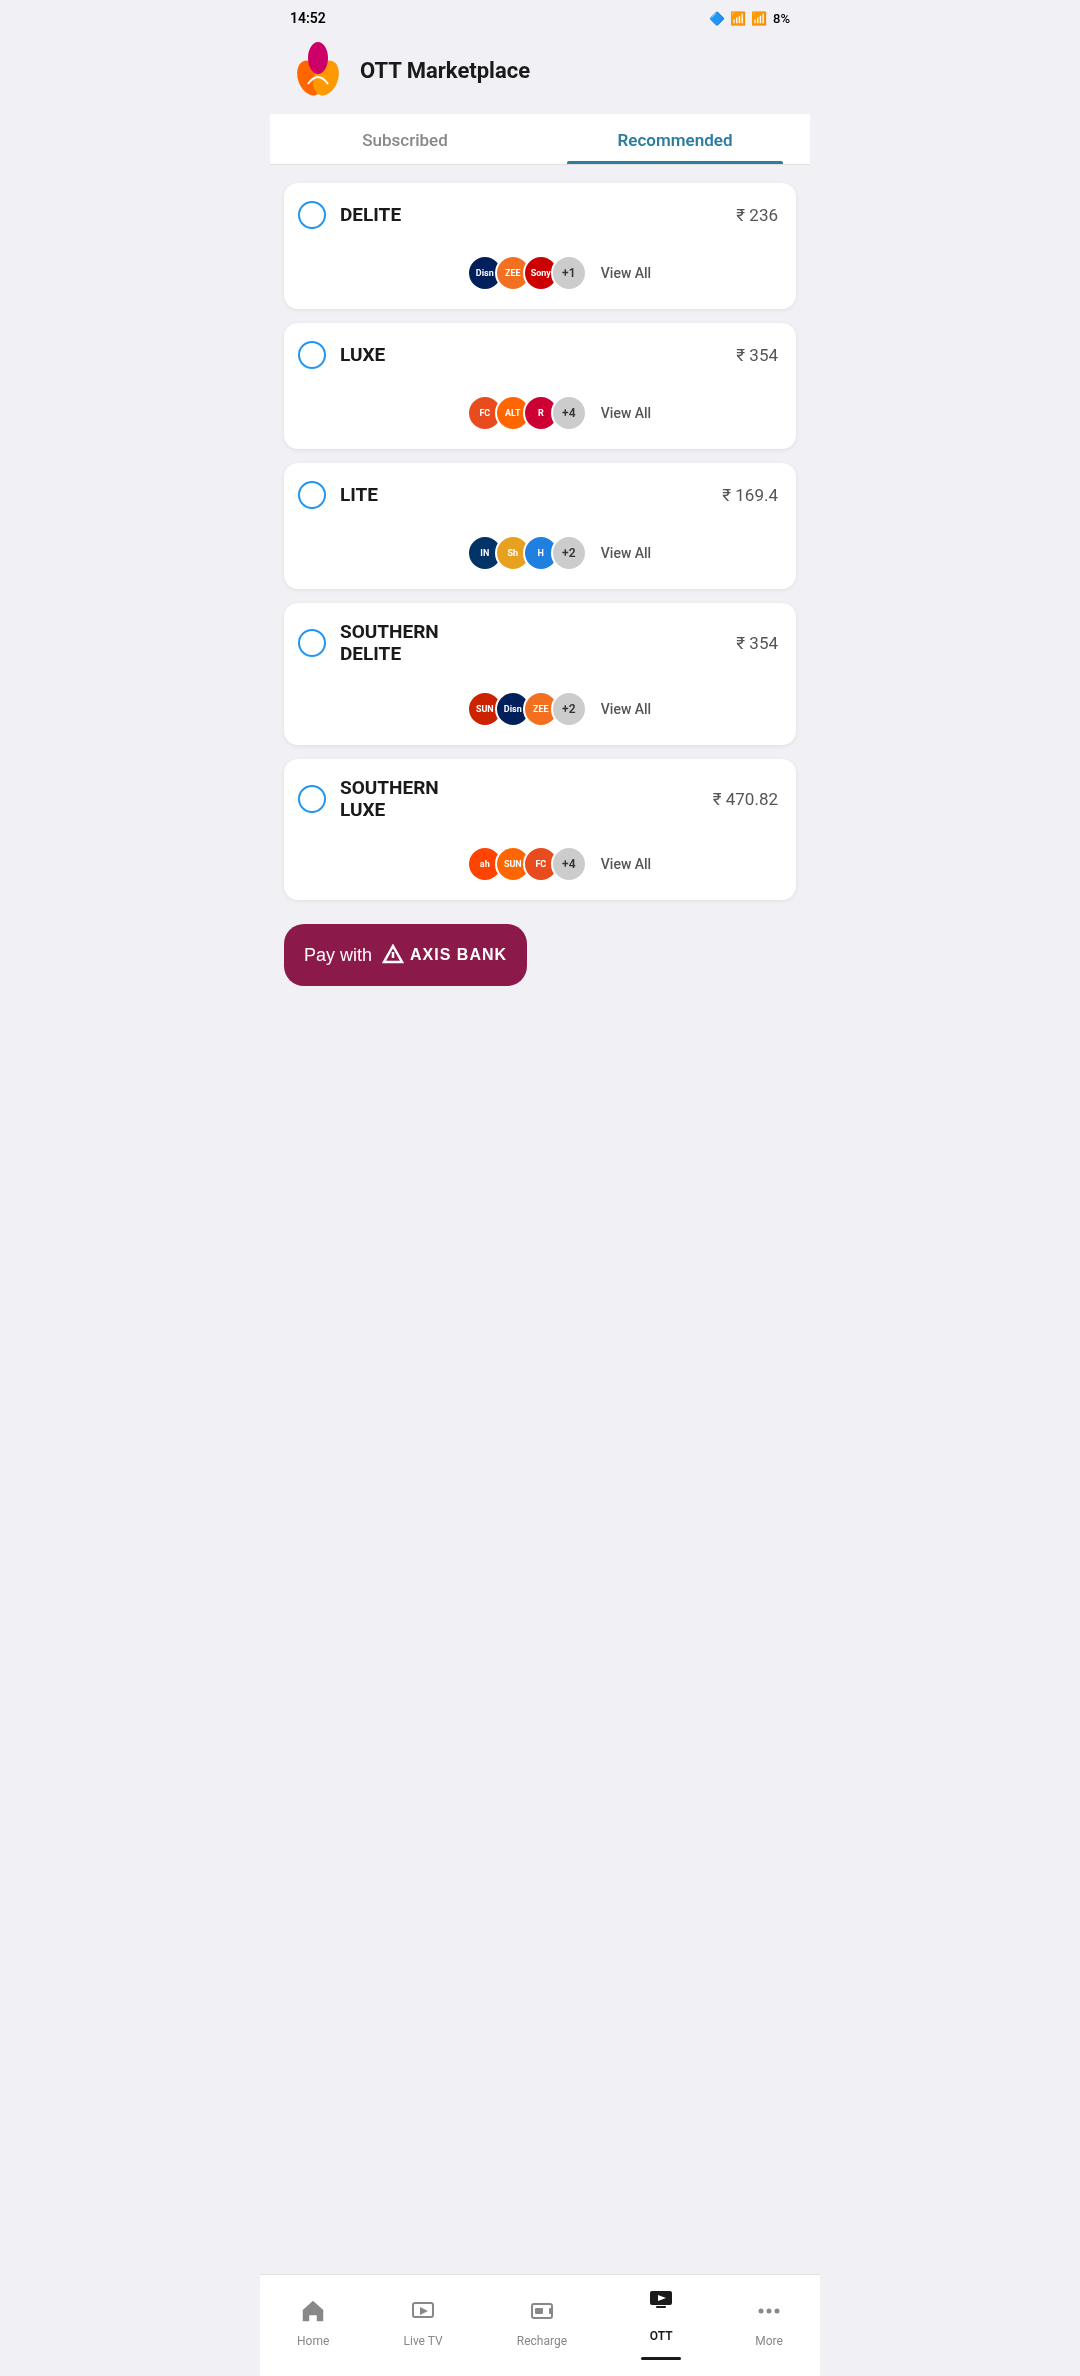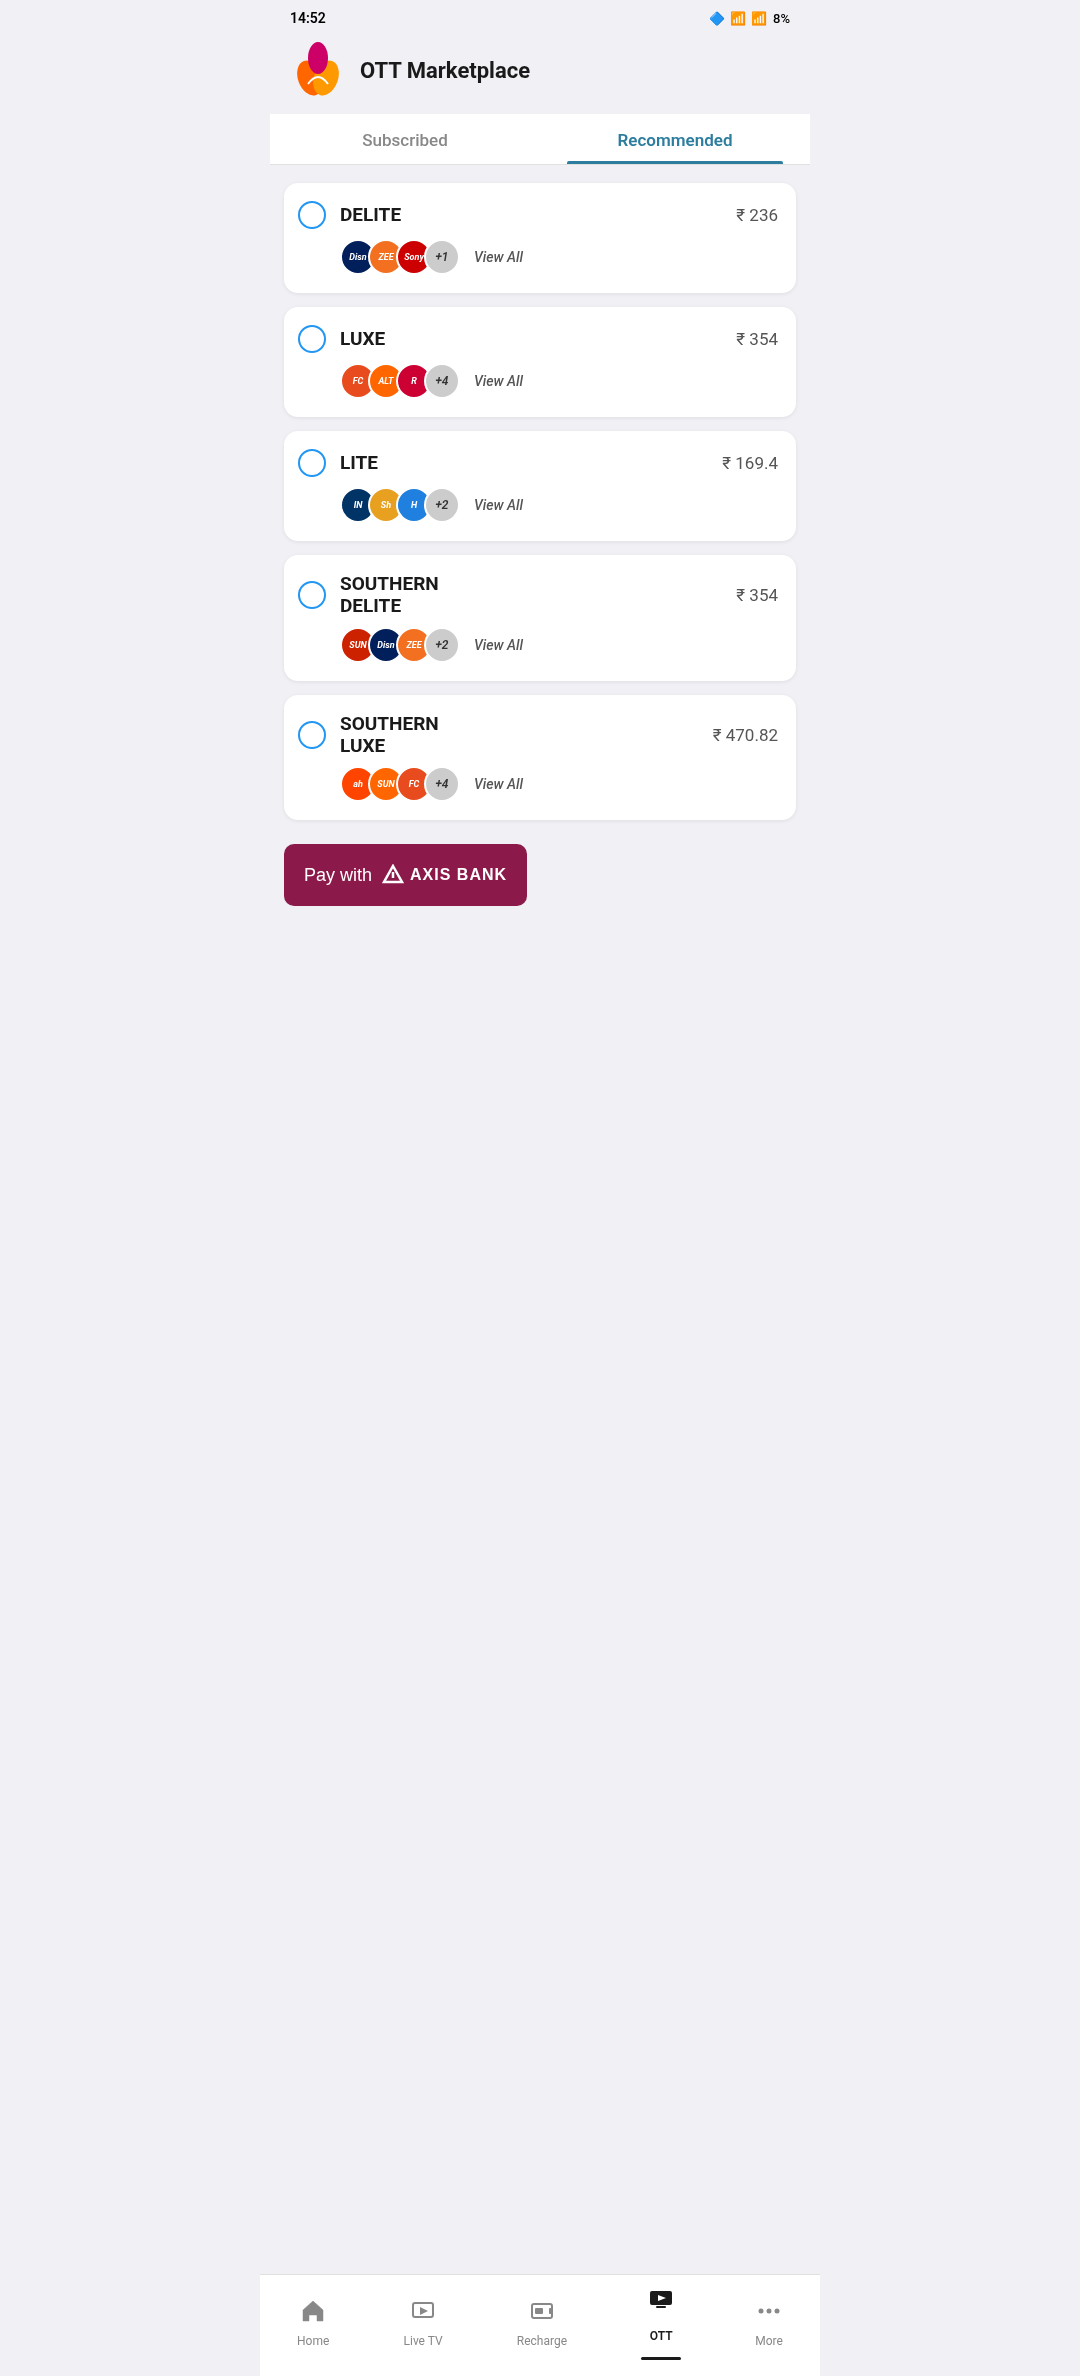--- a/index.html
+++ b/index.html
@@ -87,21 +87,21 @@
     }
 
     
     .plan-card {
       background: #fff;
       border-radius: 14px;
       padding: 18px 18px 18px 14px;
       box-shadow: 0 1px 4px rgba(0,0,0,0.08);
       display: flex;
       flex-direction: column;
-      gap: 10px;
+      gap: 26px;
     }
     .plan-top {
       display: flex;
       align-items: center;
       justify-content: space-between;
     }
     .plan-left {
       display: flex;
       align-items: center;
       gap: 14px;
@@ -123,24 +123,23 @@
     .plan-price {
       font-size: 17px;
       color: #555;
       font-weight: 400;
       white-space: nowrap;
     }
 
     .plan-bottom {
       display: flex;
       align-items: center;
-      justify-content: flex-start;
+      justify-content: center;
       gap: 8px;
       padding-left: 42px;
-      font-style: italic;
     }
     .channel-icons {
       display: flex;
       align-items: center;
     }
     .channel-icon {
       width: 36px;
       height: 36px;
       border-radius: 50%;
       margin-left: -8px;
@@ -175,21 +174,21 @@
       cursor: pointer;
       white-space: nowrap;
       margin-left: 6px;
     }
 
     
     .pay-btn {
       background: #8b1a4a;
       color: #fff;
       border: none;
-      border-radius: 10px;
+      border-radius: 20px;
       padding: 20px;
       font-size: 18px;
       font-weight: 500;
       display: flex;
       align-items: center;
       justify-content: center;
       gap: 10px;
       cursor: pointer;
       margin: 6px 14px 14px 14px;
     }

